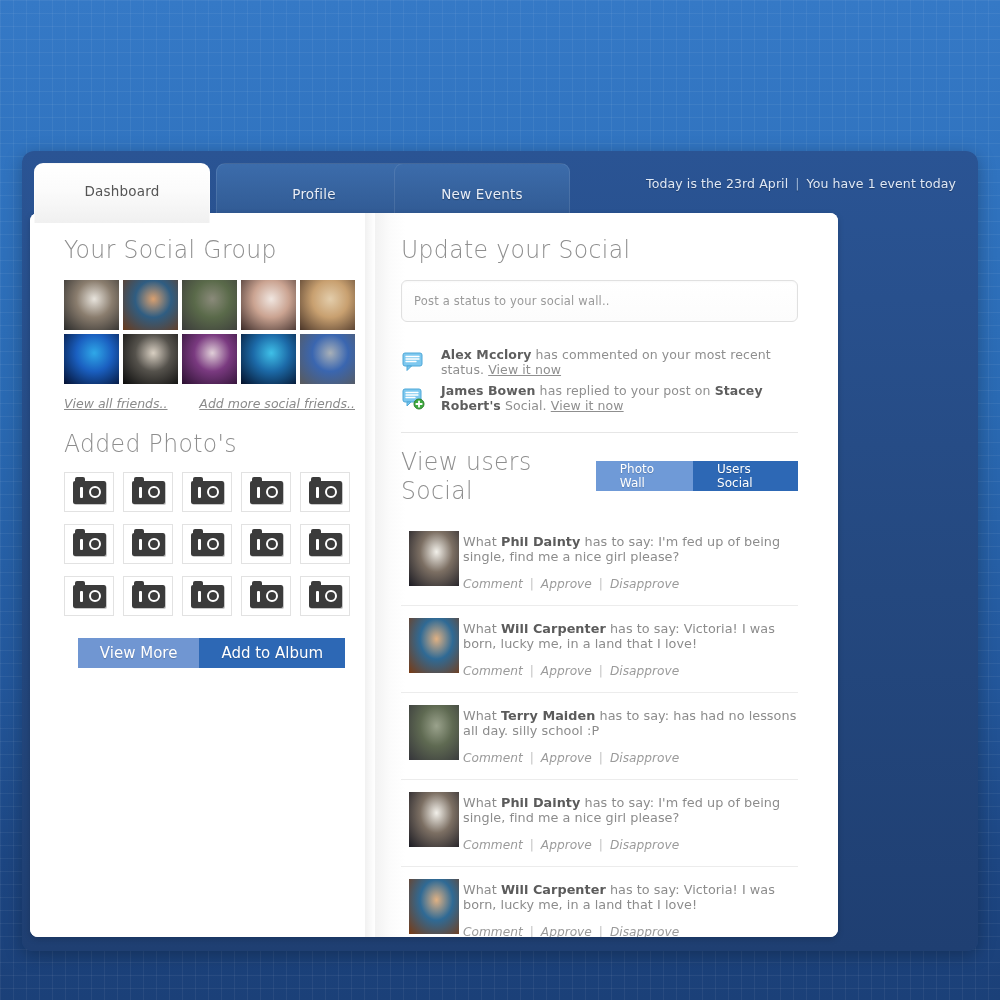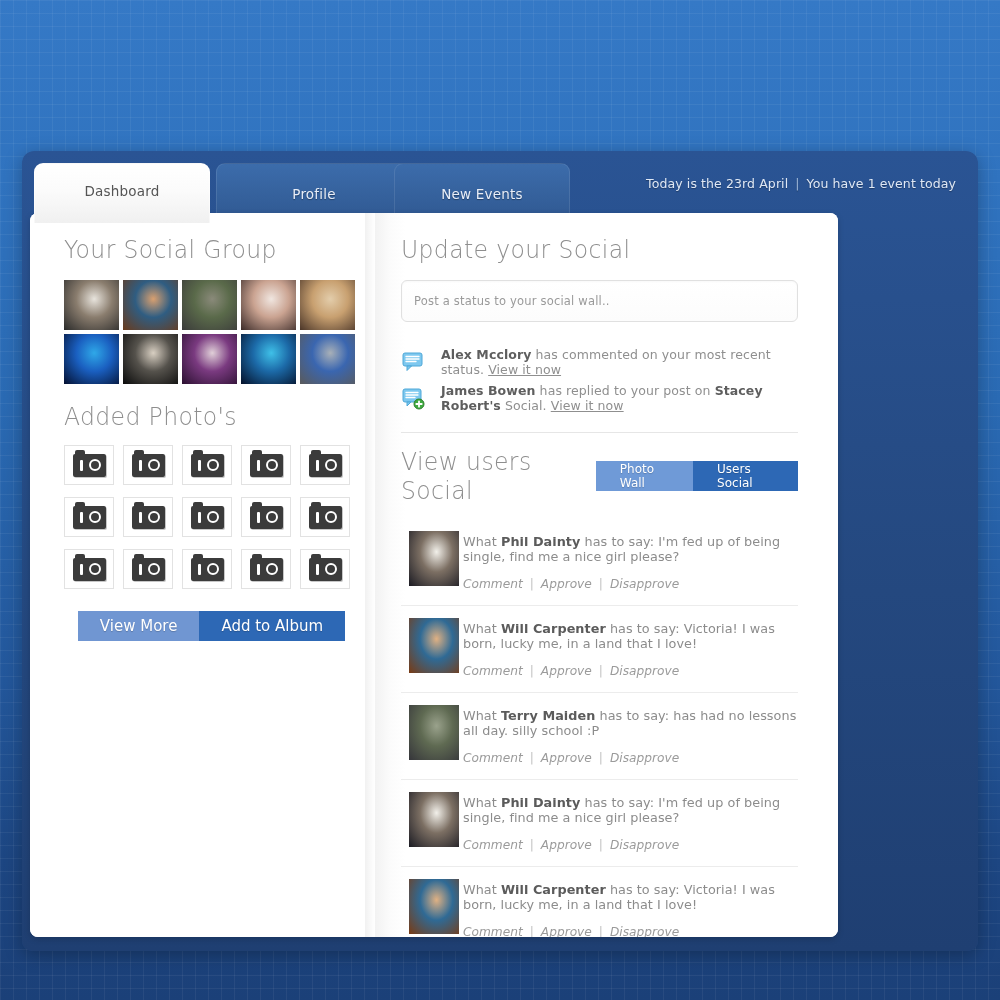--- a/index.html
+++ b/index.html
@@ -364,20 +364,24 @@
           <div class="friend-thumb" style="background-image: radial-gradient(at 55% 38%, rgb(138, 138, 122) 0%, rgb(90, 106, 74) 42%, rgb(58, 58, 58) 100%);"></div>
           <div class="friend-thumb" style="background-image: radial-gradient(at 55% 38%, rgb(240, 230, 224) 0%, rgb(202, 163, 145) 42%, rgb(58, 42, 40) 100%);"></div>
           <div class="friend-thumb" style="background-image: radial-gradient(at 55% 38%, rgb(227, 205, 171) 0%, rgb(200, 160, 112) 42%, rgb(74, 53, 40) 100%);"></div>
           <div class="friend-thumb" style="background-image: radial-gradient(at 55% 38%, rgb(47, 168, 232) 0%, rgb(26, 95, 192) 42%, rgb(4, 16, 48) 100%);"></div>
           <div class="friend-thumb" style="background-image: radial-gradient(at 55% 38%, rgb(216, 207, 194) 0%, rgb(85, 82, 76) 42%, rgb(10, 10, 10) 100%);"></div>
           <div class="friend-thumb" style="background-image: radial-gradient(at 55% 38%, rgb(224, 207, 216) 0%, rgb(122, 58, 128) 42%, rgb(42, 16, 48) 100%);"></div>
           <div class="friend-thumb" style="background-image: radial-gradient(at 55% 38%, rgb(63, 192, 232) 0%, rgb(28, 106, 168) 42%, rgb(4, 16, 40) 100%);"></div>
           <div class="friend-thumb" style="background-image: radial-gradient(at 55% 38%, rgb(168, 176, 184) 0%, rgb(58, 102, 176) 42%, rgb(90, 90, 90) 100%);"></div>
         </div>
 
+      <div class="left-links">
+        <span class="flink">View all friends..</span>
+        <span class="flink">Add more social friends..</span>
+      </div>
 
       <div class="thin-heading photos-heading">Added Photo's</div>
 
       <div class="photo-grid" id="photo-grid">
           <div class="photo-cell">
             <div class="cam">
               <div class="bar"></div>
               <div class="lens"></div>
             </div>
           </div>

